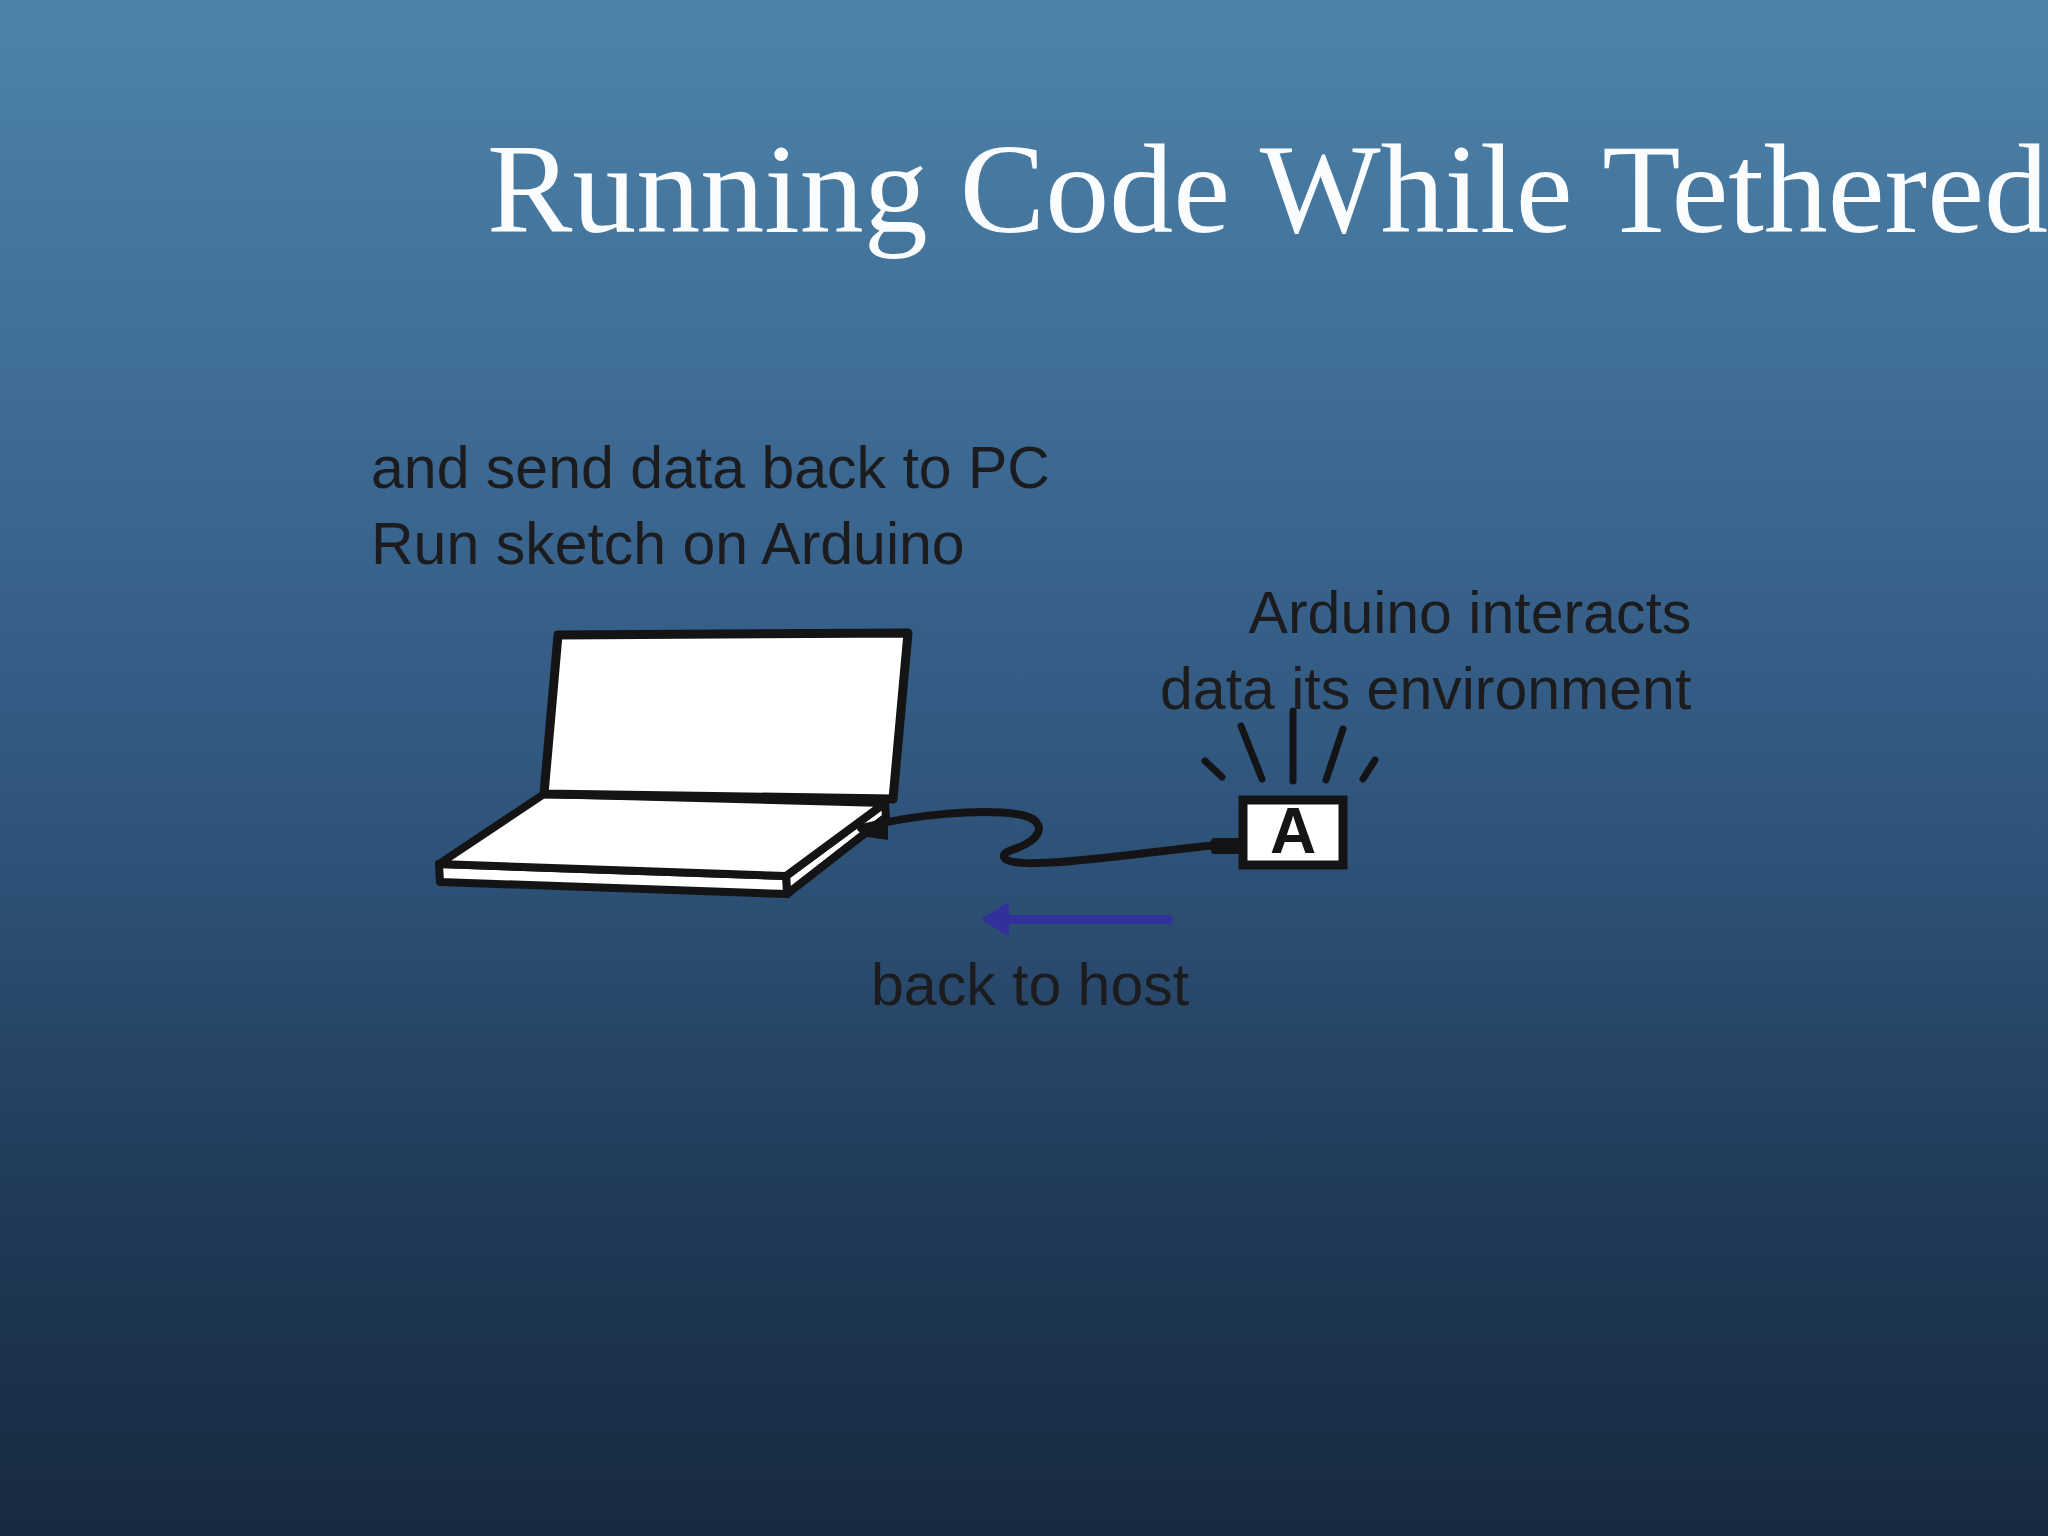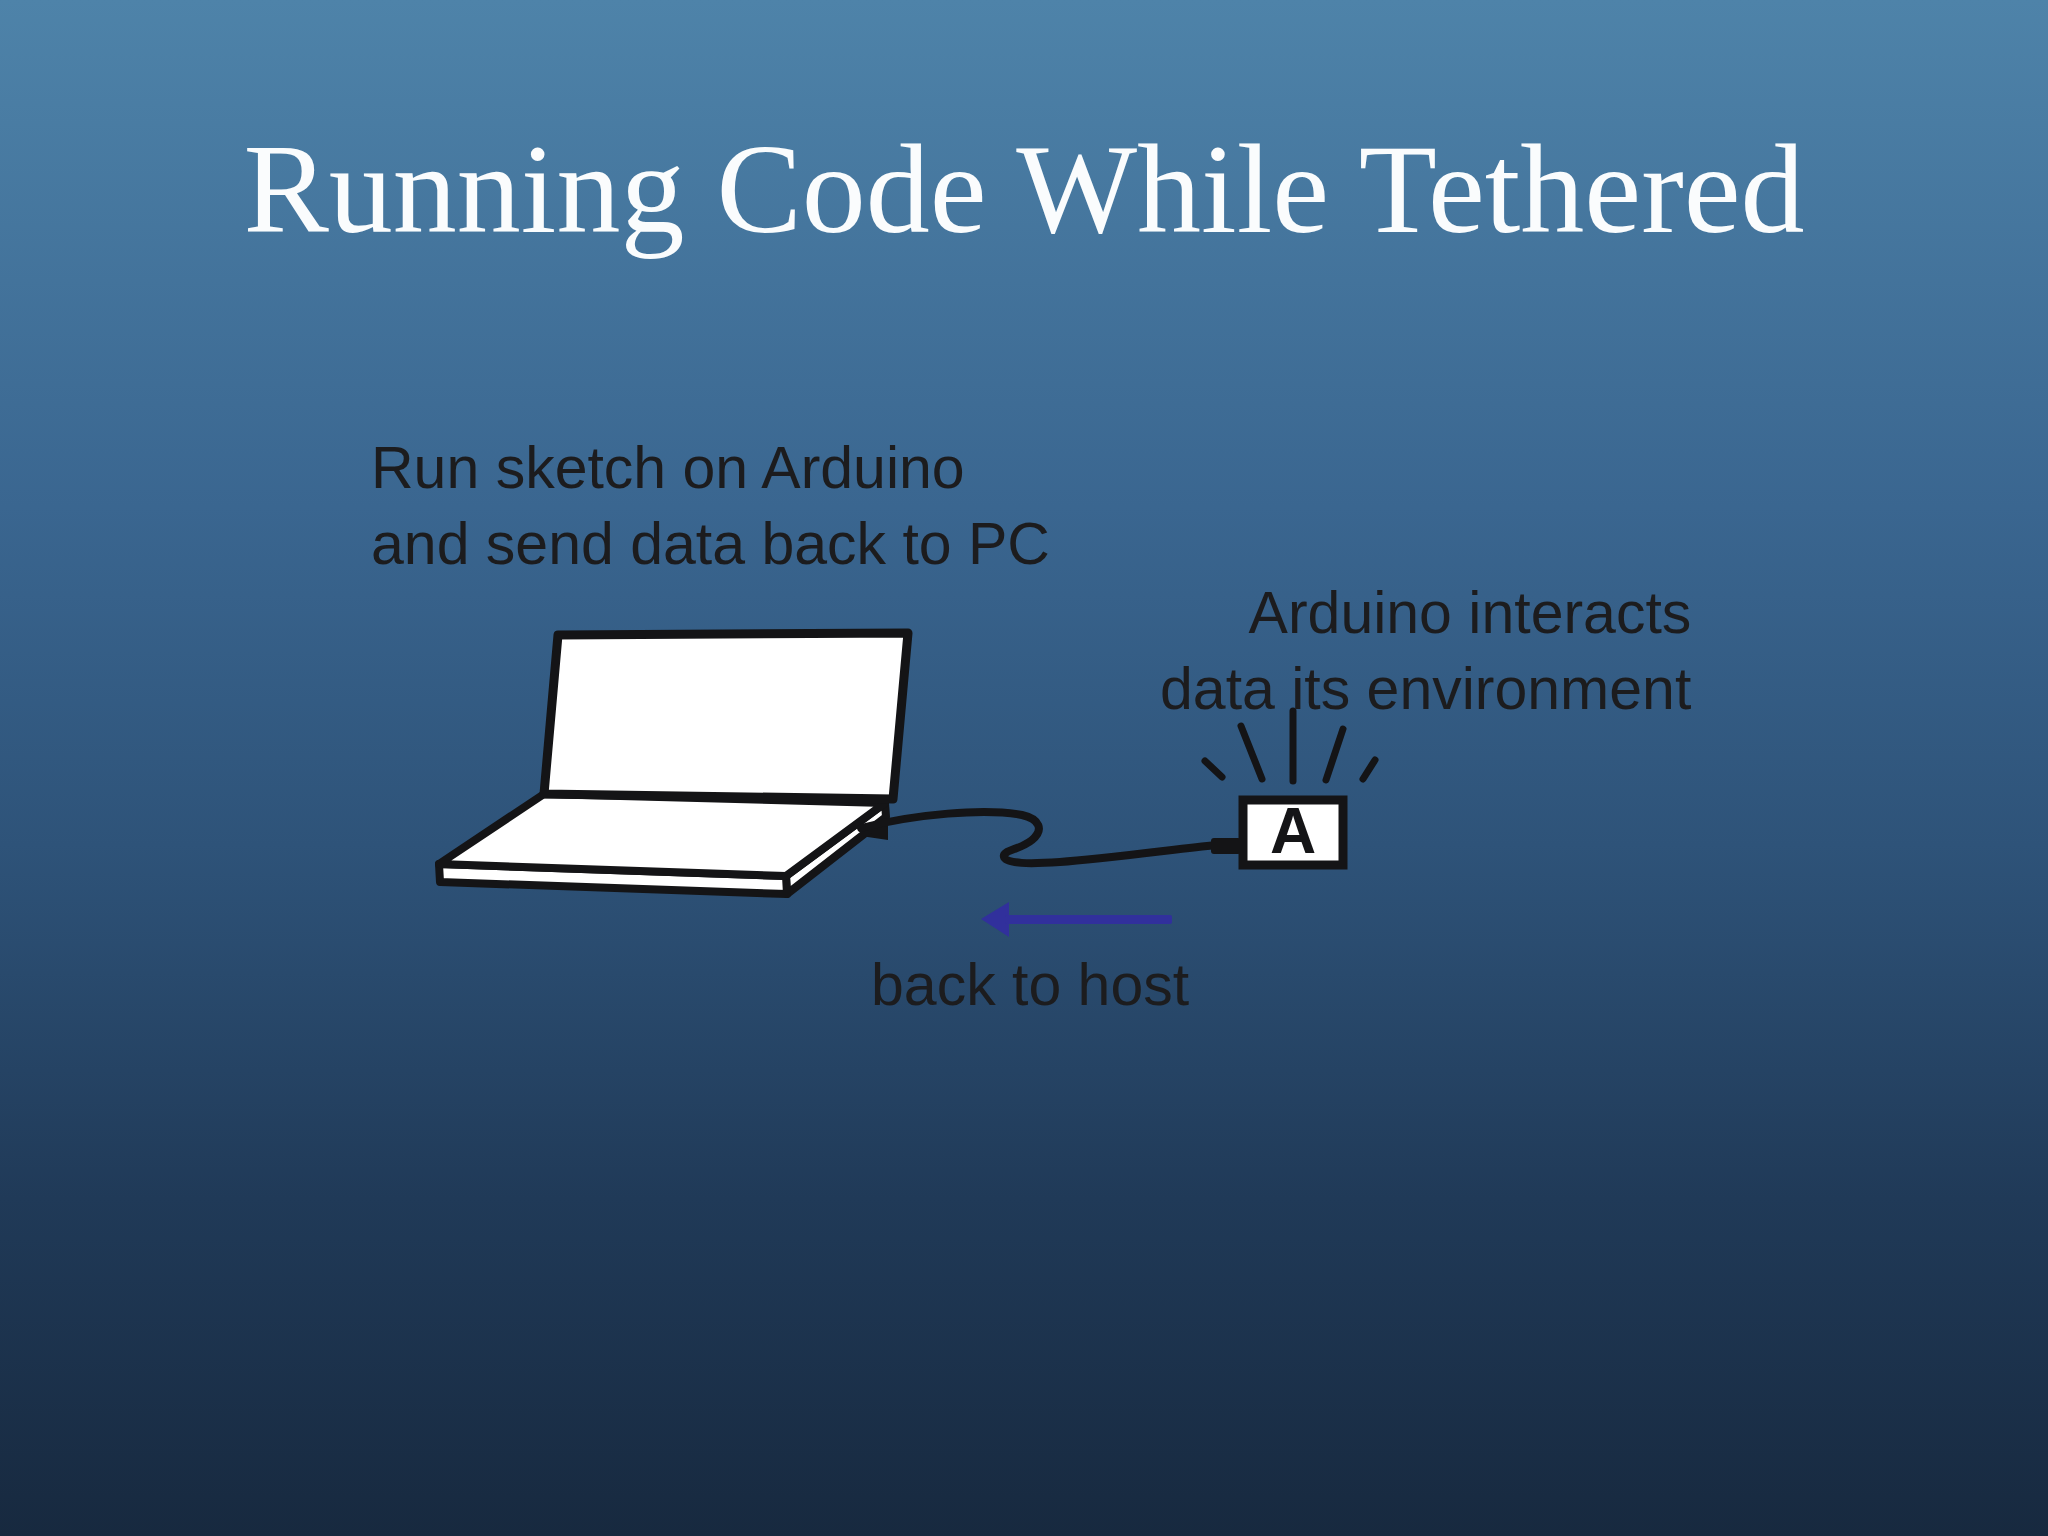--- a/index.html
+++ b/index.html
@@ -6,21 +6,21 @@
   .slide{
     position:relative;
     width:2048px;height:1536px;
     overflow:hidden;
     background:linear-gradient(180deg,#4e83a9 0%,#3a6690 33%,#2e5379 55%,#203a58 78%,#17293f 100%);
     font-family:"Liberation Sans","DejaVu Sans",sans-serif;
   }
   .title{
     position:absolute;
     left:0;top:112px;width:2048px;
-    text-align:center;
+    text-align:right;
     font-family:"Liberation Serif","DejaVu Serif",serif;
     font-weight:400;
     font-size:128px;
     line-height:154px;
     color:#fafcfd;
     letter-spacing:0px;
     white-space:nowrap;
   }
   .diagram-label{
     position:absolute;
@@ -83,22 +83,22 @@
       <text class="abox-letter" x="1293" y="853" text-anchor="middle">A</text>
     </g>
 
     <g fill="#31309c">
       <polygon points="981,919 1009,902 1009,937"></polygon>
       <rect x="1005" y="915" width="167" height="9" rx="2"></rect>
     </g>
   </svg>
 
   <div class="diagram-label label-run">
+    <div>and send data back to PC</div>
     <div>Run sketch on Arduino</div>
-    <div>and send data back to PC</div>
   </div>
 
   <div class="diagram-label label-interacts">
     <div>Arduino interacts</div>
     <div>data its environment</div>
   </div>
 
   <div class="diagram-label label-serial">
     <div>back to host</div>
   </div>

